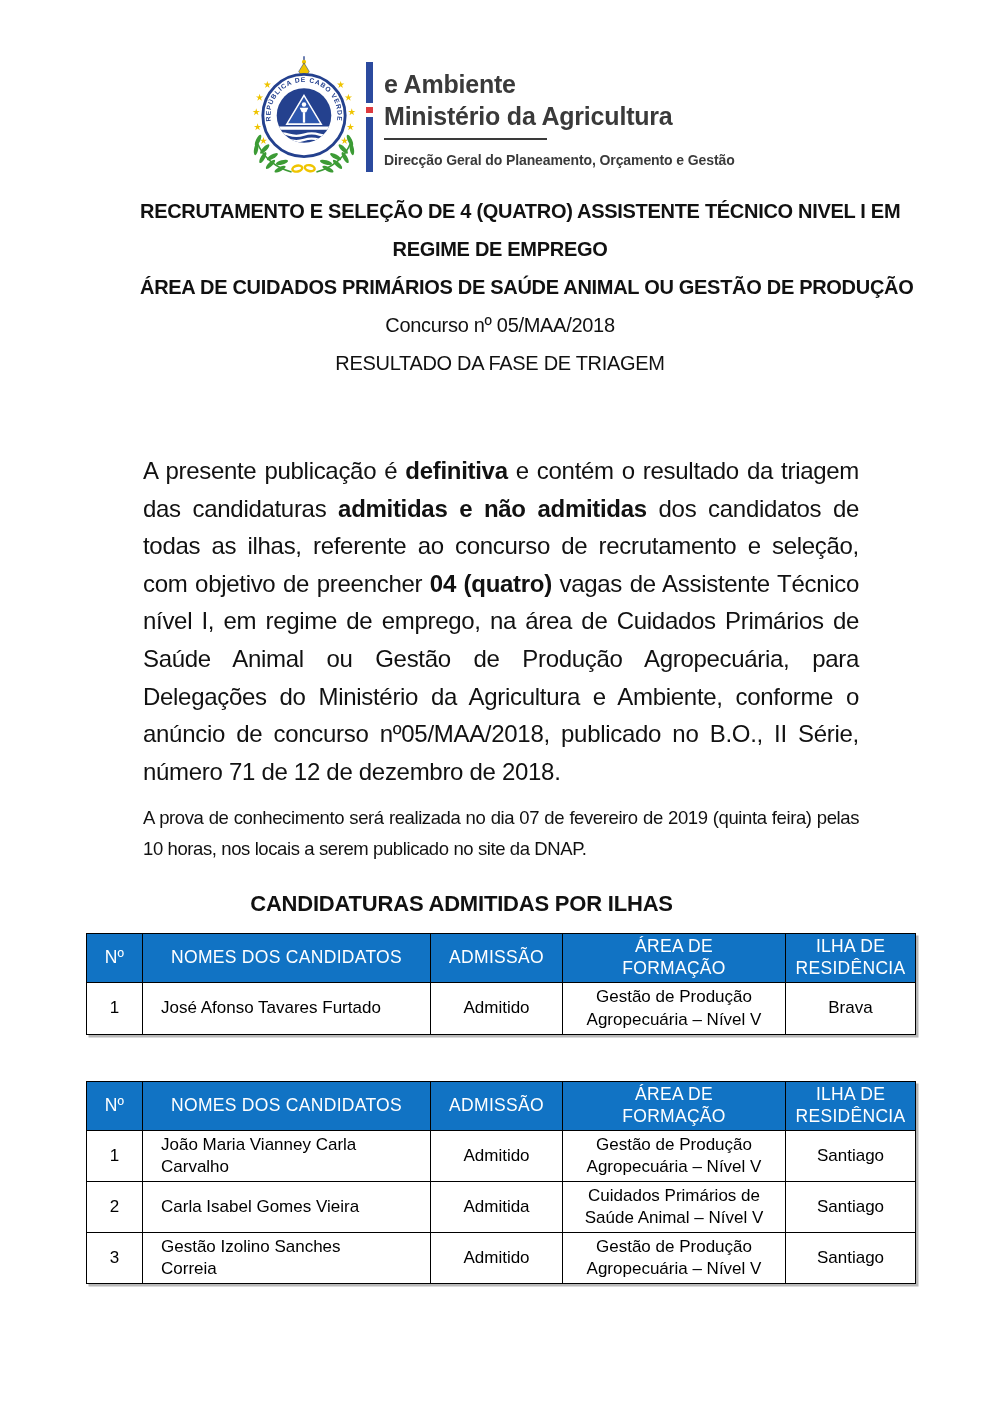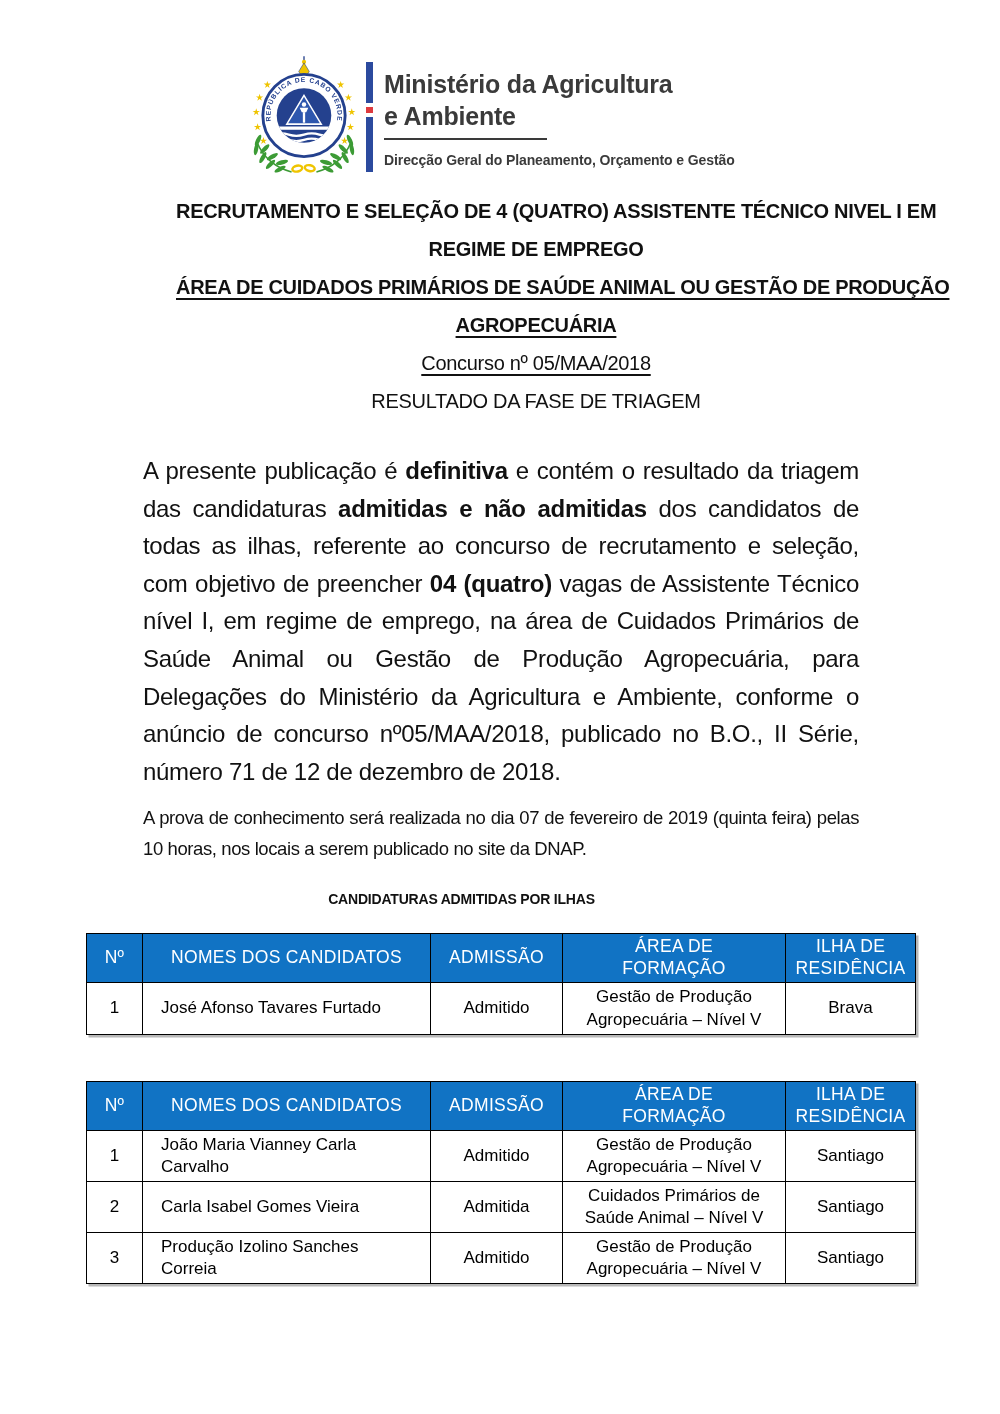--- a/index.html
+++ b/index.html
@@ -20,36 +20,36 @@
   }
   .ministry{ position:absolute; left:384px; top:68px; color:var(--ink); }
   .ministry-name{ font-size:25px; font-weight:bold; line-height:32px; letter-spacing:-0.2px; }
   .ministry-rule{ width:163px; border-top:2px solid var(--ink); margin:6px 0 5px 0; }
   .ministry-dept{ font-size:14px; font-weight:bold; letter-spacing:-0.1px;margin-top:12px; }
 
   
   .title-block{
     position:absolute; left:140px; top:192px; width:720px;
     text-align:center; font-size:20px; font-weight:bold;
-    line-height:38px; letter-spacing:-0.3px;margin-left:36px;
+    line-height:38px; letter-spacing:-0.3px;
   }
   .title-line{ white-space:nowrap; }
-  .u{ text-decoration:underline; text-decoration-thickness:1.5px; text-underline-offset:4px; }
+  .u{ text-decoration-thickness:1.5px; text-underline-offset:4px; }
   .regular{ font-weight:normal; }
 
   
   .body-block{ position:absolute; left:143px; top:452px; width:716px; }
   .p1{ font-size:24px; line-height:37.6px; text-align:justify; letter-spacing:-0.3px; }
   .p2{ font-size:18.5px; line-height:30.5px; text-align:justify; letter-spacing:-0.4px;
        font-weight:normal; margin-top:13px; }
 
   
   .section-heading{
     position:absolute; left:0; top:891px; width:923px;
-    text-align:center; font-size:14px; font-weight:bold; letter-spacing:-0.2px;
+    text-align:center; font-size:22px; font-weight:bold; letter-spacing:-0.2px;
   }
 
   
   .tbl{
     position:absolute; left:86px; width:829px; table-layout:fixed;
     border-collapse:collapse; box-shadow:2.5px 2.5px 0 rgba(125,125,125,.55);
   }
   .tbl-1{ top:933px; }
   .tbl-2{ top:1081px; }
   .tbl th, .tbl td{
@@ -135,32 +135,31 @@
     <g fill="none" style="stroke:var(--gold)" stroke-width="2.6">
       <ellipse cx="63" cy="117.5" rx="5.2" ry="3" transform="rotate(-12 63 117.5)"></ellipse>
       <ellipse cx="76" cy="117" rx="5.2" ry="3" transform="rotate(12 76 117)"></ellipse>
     </g>
   </svg>
 
   <div class="flag-bar"></div>
 
   <div class="ministry">
     <div class="ministry-name">
+      <div>e Ambiente</div>
       <div>Ministério da Agricultura</div>
-      <div>e Ambiente</div>
     </div>
     <div class="ministry-rule"></div>
     <div class="ministry-dept">Direcção Geral do Planeamento, Orçamento e Gestão</div>
   </div>
 
   <div class="title-block">
     <div class="title-line">RECRUTAMENTO E SELEÇÃO DE 4 (QUATRO) ASSISTENTE TÉCNICO NIVEL I EM</div>
     <div class="title-line">REGIME DE EMPREGO</div>
     <div class="title-line"><span class="u">ÁREA DE CUIDADOS PRIMÁRIOS DE SAÚDE ANIMAL OU GESTÃO DE PRODUÇÃO</span></div>
-    <div class="title-line"><span class="u">AGROPECUÁRIA</span></div>
     <div class="title-line regular"><span class="u">Concurso nº 05/MAA/2018</span></div>
     <div class="title-line regular">RESULTADO DA FASE DE TRIAGEM</div>
   </div>
 
   <div class="body-block">
     <p class="p1"><span>A presente publicação é </span><b>definitiva</b><span> e contém o resultado da triagem das candidaturas </span><b>admitidas e não admitidas</b><span> dos candidatos de todas as ilhas, referente ao concurso de recrutamento e seleção, com objetivo de preencher </span><b>04 (quatro)</b><span> vagas de Assistente Técnico nível I, em regime de emprego, na área de Cuidados Primários de Saúde Animal ou Gestão de Produção Agropecuária, para Delegações do Ministério da Agricultura e Ambiente, conforme o anúncio de concurso nº05/MAA/2018, publicado no B.O., II Série, número 71 de 12 de dezembro de 2018.</span></p>
     <p class="p2">A prova de conhecimento será realizada no dia 07 de fevereiro de 2019 (quinta feira) pelas 10 horas, nos locais a serem publicado no site da DNAP.</p>
   </div>
 
   <div class="section-heading">CANDIDATURAS ADMITIDAS POR ILHAS</div>
@@ -228,21 +227,21 @@
       <tr>
         <td>2</td>
         <td class="cell-name">Carla Isabel Gomes Vieira</td>
         <td>Admitida</td>
         <td>Cuidados Primários de
 Saúde Animal – Nível V</td>
         <td>Santiago</td>
       </tr>
       <tr>
         <td>3</td>
-        <td class="cell-name">Produção Izolino Sanches
+        <td class="cell-name">Gestão Izolino Sanches
 Correia</td>
         <td>Admitido</td>
         <td>Gestão de Produção
 Agropecuária – Nível V</td>
         <td>Santiago</td>
       </tr>
     </tbody>
   </table>
 
 </div>

